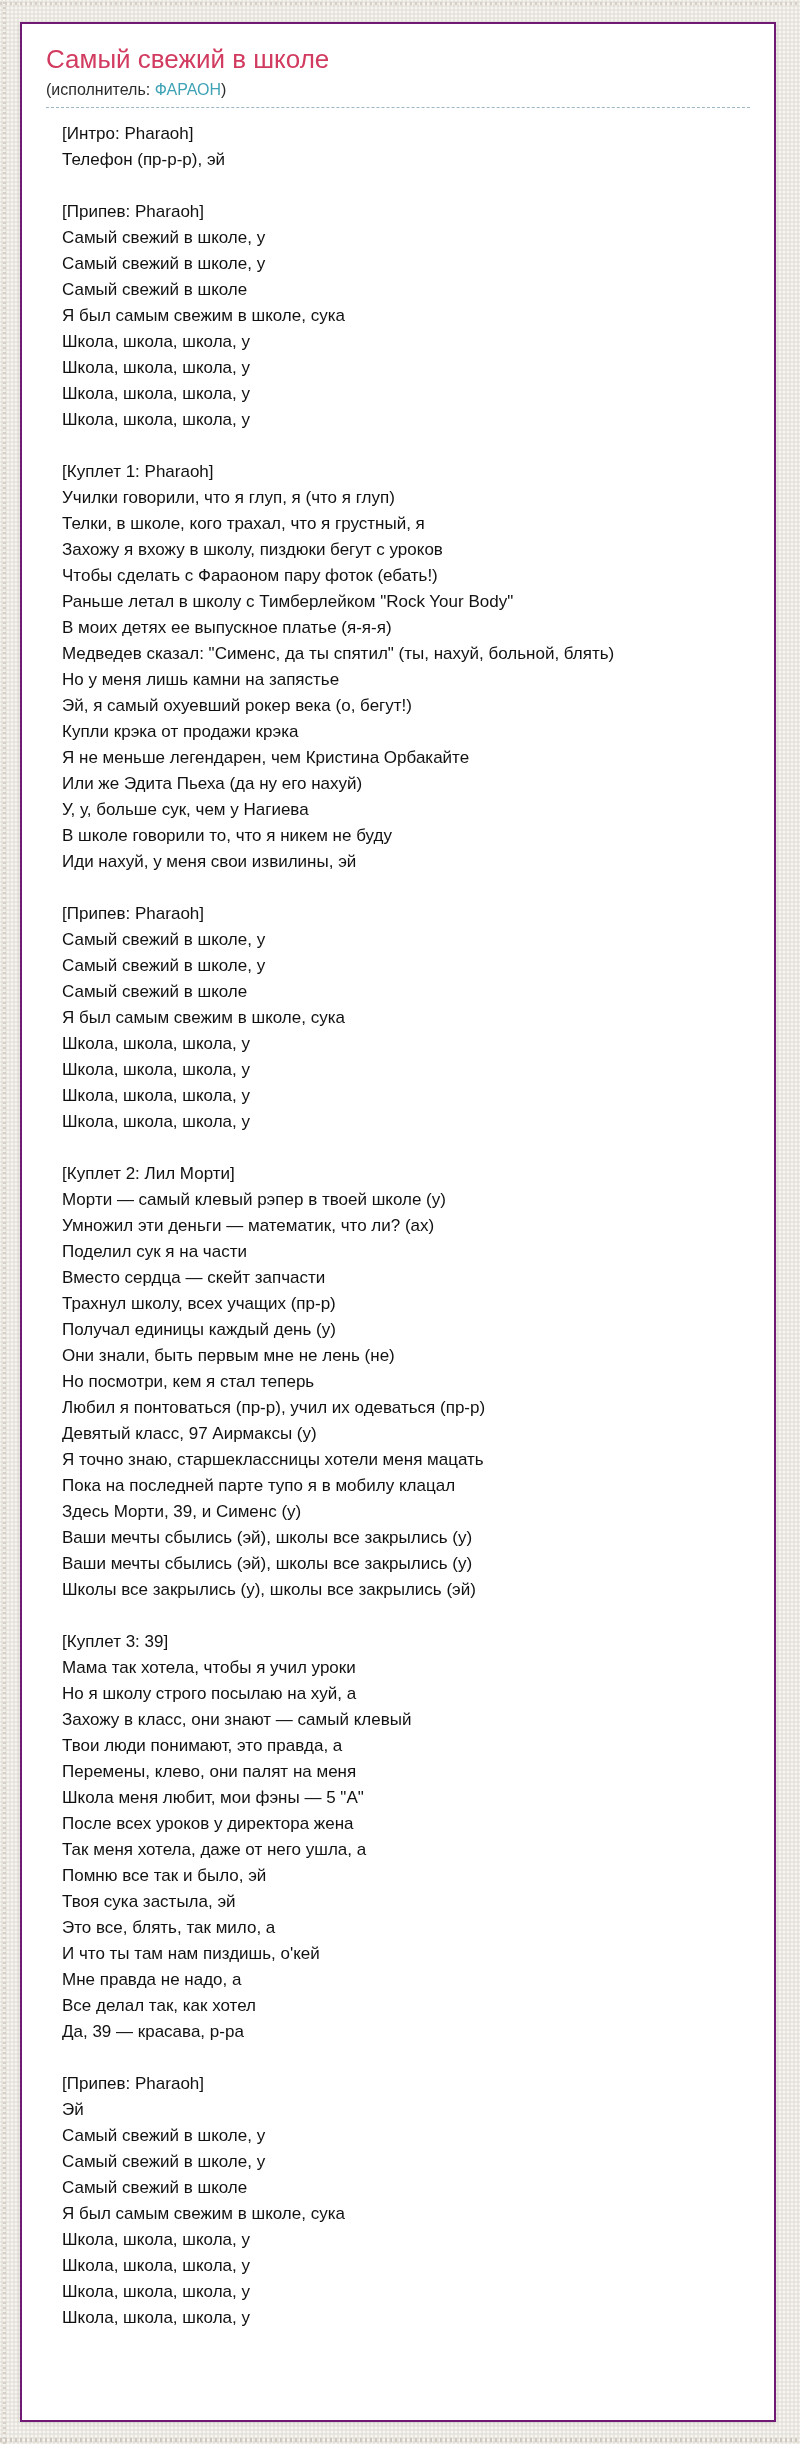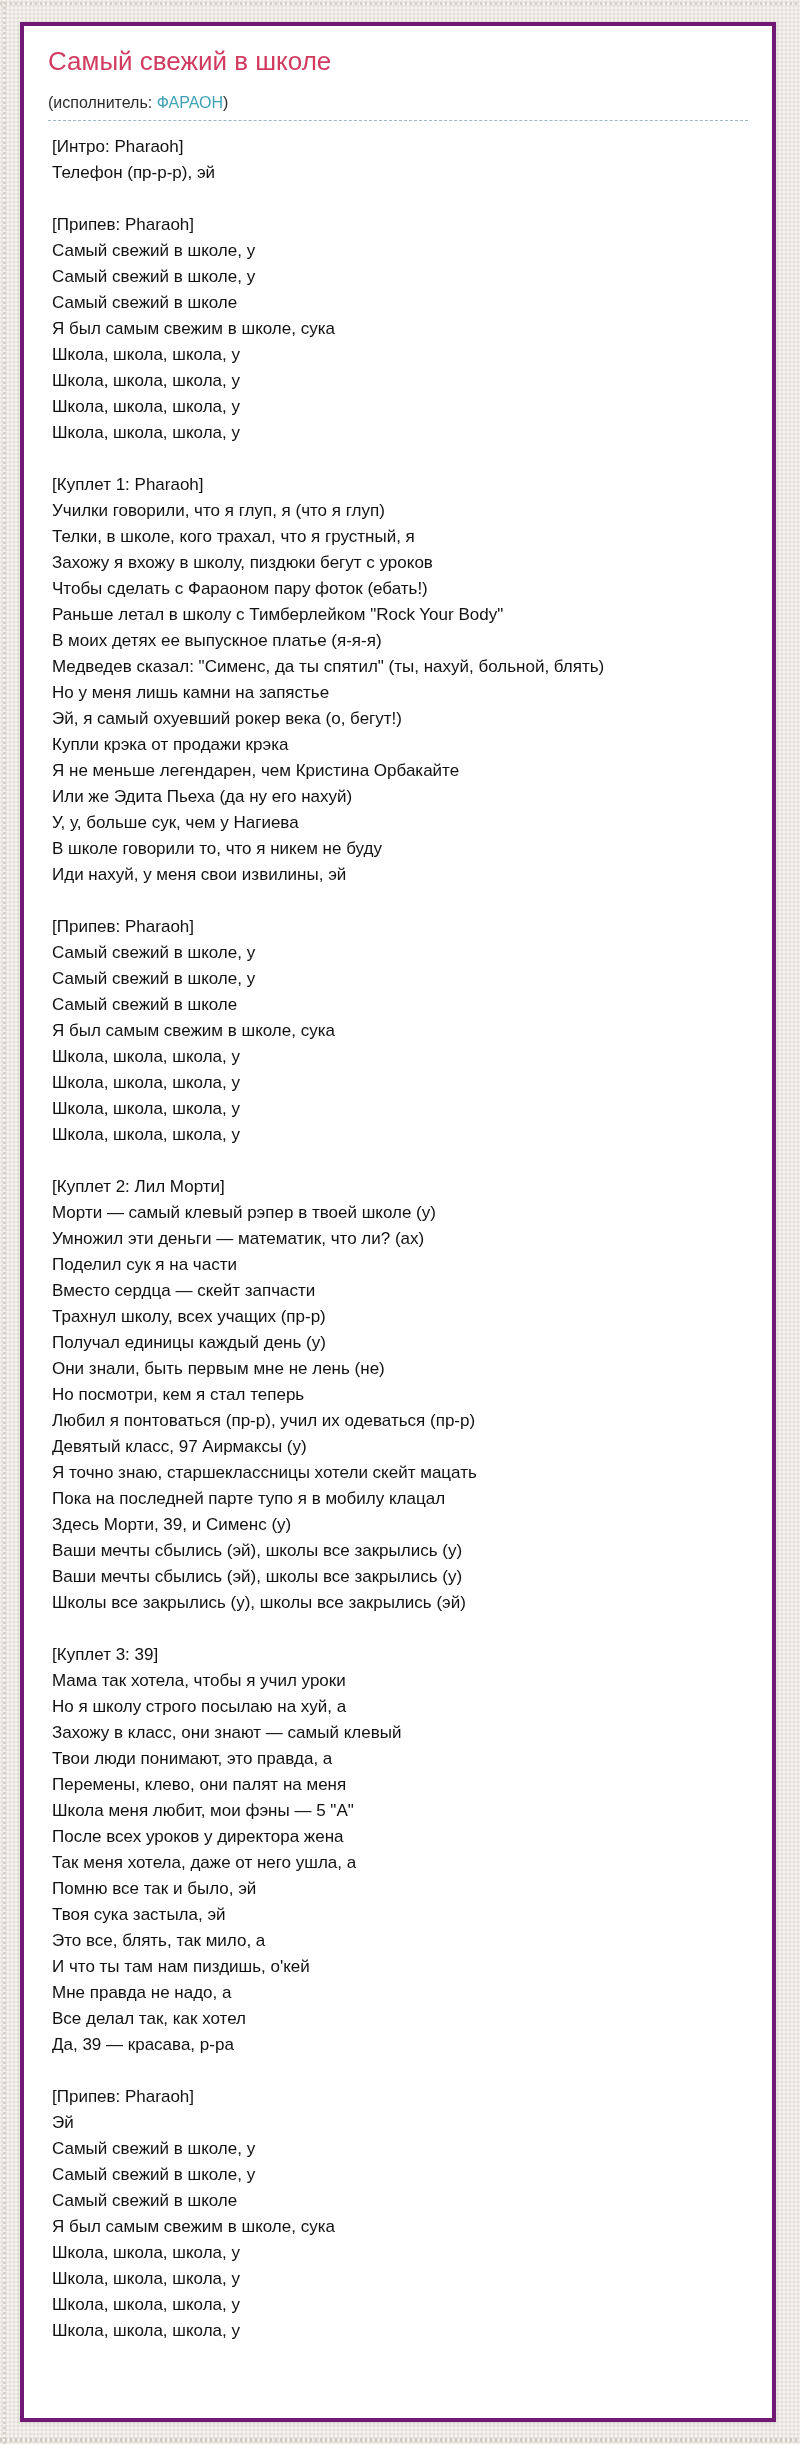--- a/index.html
+++ b/index.html
@@ -32,36 +32,36 @@
     background: repeating-linear-gradient(0deg, #d6d0c8 0 2px, transparent 2px 5px);
   }
   .card {
     position: absolute;
     left: 20px;
     top: 22px;
     width: 756px;
     height: 2400px;
     box-sizing: border-box;
     background: var(--card-bg, #ffffff);
-    border: 4px solid #701a75;
+    border: 2px solid #701a75;
     box-shadow: 0 1px 4px rgba(0,0,0,0.10);
     padding: 20px 24px;
     overflow: hidden;
   }
   .page-title {
     margin: 0;
     padding: 0;
     font-size: 26px;
     font-weight: 400;
     line-height: 30px;
     color: var(--title-color, #d23b60);
     letter-spacing: 0;
   }
   .artist-line {
-    margin-top: 17px;
+    margin-top: 6px;
     font-size: 16px;
     line-height: 20px;
     color: #2b2b2b;
   }
   .artist-link {
     color: var(--link-color, #3fa3b5);
     text-decoration: none;
     cursor: pointer;
   }
   .header-divider {
@@ -70,21 +70,21 @@
     margin: 7px 0 0 0;
     height: 0;
   }
   .lyrics {
     margin-top: 13px;
     font-size: 17px;
     line-height: 26px;
     color: var(--lyrics-color, #111111);
   }
   .lyrics p.section {
-    margin: 0 0 26px 4px;
+    margin: 0 0 26px 16px;
     padding: 0;
   }
   .lyrics p.section:last-child {
     margin-bottom: 0;
   }
   .lyrics span {
     display: block;
     white-space: nowrap;
   }
 </style>
@@ -150,21 +150,21 @@
         <span>Морти — самый клевый рэпер в твоей школе (у)</span>
         <span>Умножил эти деньги — математик, что ли? (ах)</span>
         <span>Поделил сук я на части</span>
         <span>Вместо сердца — скейт запчасти</span>
         <span>Трахнул школу, всех учащих (пр-р)</span>
         <span>Получал единицы каждый день (у)</span>
         <span>Они знали, быть первым мне не лень (не)</span>
         <span>Но посмотри, кем я стал теперь</span>
         <span>Любил я понтоваться (пр-р), учил их одеваться (пр-р)</span>
         <span>Девятый класс, 97 Аирмаксы (у)</span>
-        <span>Я точно знаю, старшеклассницы хотели скейт мацать</span>
+        <span>Я точно знаю, старшеклассницы хотели меня мацать</span>
         <span>Пока на последней парте тупо я в мобилу клацал</span>
         <span>Здесь Морти, 39, и Сименс (у)</span>
         <span>Ваши мечты сбылись (эй), школы все закрылись (у)</span>
         <span>Ваши мечты сбылись (эй), школы все закрылись (у)</span>
         <span>Школы все закрылись (у), школы все закрылись (эй)</span>
       </p>
       <p class="section">
         <span>[Куплет 3: 39]</span>
         <span>Мама так хотела, чтобы я учил уроки</span>
         <span>Но я школу строго посылаю на хуй, а</span>

